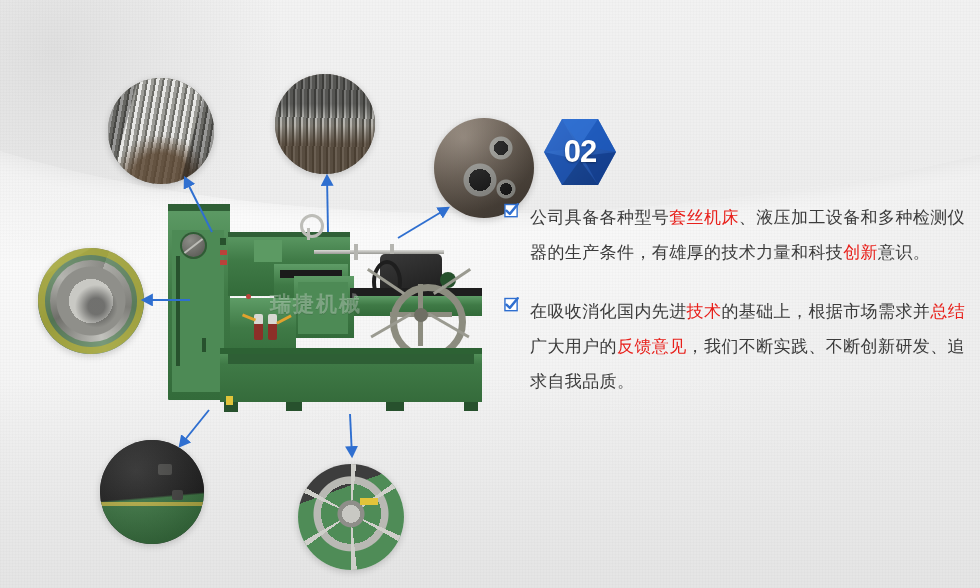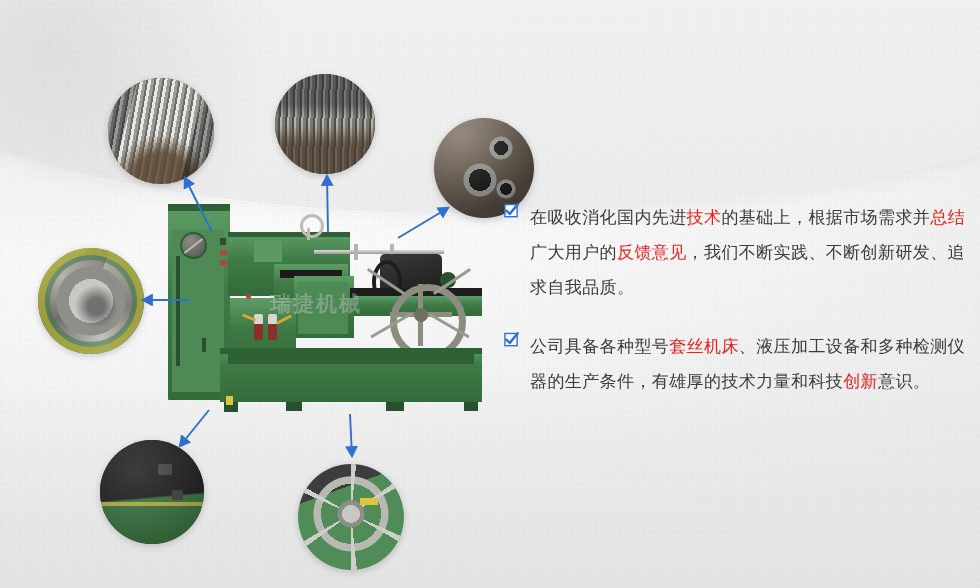--- a/index.html
+++ b/index.html
@@ -296,35 +296,53 @@
         <line x1="190" y1="300" x2="143" y2="300"></line>
         <line x1="209" y1="410" x2="180" y2="446"></line>
         <line x1="350" y1="414" x2="352" y2="456"></line>
       </g>
     </svg>
   </div>
 
   <div class="content">
 
     <div class="headline">
+      <div class="hexbadge">
+        <svg viewBox="0 0 76 72" width="76" height="72">
+          <defs>
+            <linearGradient id="hg1" x1="0" y1="0" x2="1" y2="1">
+              <stop offset="0%" stop-color="#3d7fe0"></stop>
+              <stop offset="100%" stop-color="#17408f"></stop>
+            </linearGradient>
+          </defs>
+          <polygon points="20,3 56,3 74,36 56,69 20,69 2,36" fill="url(#hg1)"></polygon>
+          <polygon points="20,3 56,3 38,30" fill="#2f6ed0" opacity=".85"></polygon>
+          <polygon points="56,3 74,36 38,30" fill="#1d59bb" opacity=".8"></polygon>
+          <polygon points="74,36 56,69 40,40" fill="#123b88" opacity=".75"></polygon>
+          <polygon points="20,69 2,36 38,44" fill="#1b4ea8" opacity=".7"></polygon>
+          <polygon points="2,36 20,3 36,32" fill="#2a61c0" opacity=".6"></polygon>
+          <polygon points="20,69 56,69 38,44" fill="#0f3377" opacity=".6"></polygon>
+        </svg>
+        <div class="hexnum">02</div>
+      </div>
     </div>
 
     <div class="bullets">
+
+      <div class="bullet">
+        <svg class="chk" viewBox="0 0 16 16">
+          <rect x="1" y="1.6" width="13" height="13" fill="#ffffff" stroke="#2f6fd0" stroke-width="1.5"></rect>
+          <path d="M2.6,8.2 L6.2,11.6 L14.6,1.4" fill="none" stroke="#2f6fd0" stroke-width="2.6" stroke-linecap="round" stroke-linejoin="round"></path>
+        </svg>
+        <div class="btext"><span>公司具备各种型号</span><span class="hi">套丝机床</span><span>、液压加工设备和多种检测仪器的生产条件，有雄厚的技术力量和科技</span><span class="hi">创新</span><span>意识。</span></div>
+      </div>
 
       <div class="bullet">
         <svg class="chk" viewBox="0 0 16 16">
           <rect x="1" y="1.6" width="13" height="13" fill="#ffffff" stroke="#2f6fd0" stroke-width="1.5"></rect>
           <path d="M2.6,8.2 L6.2,11.6 L14.6,1.4" fill="none" stroke="#2f6fd0" stroke-width="2.6" stroke-linecap="round" stroke-linejoin="round"></path>
         </svg>
         <div class="btext"><span>在吸收消化国内先进</span><span class="hi">技术</span><span>的基础上，根据市场需求并</span><span class="hi">总结</span><span>广大用户的</span><span class="hi">反馈意见</span><span>，我们不断实践、不断创新研发、追求自我品质。</span></div>
       </div>
 
-      <div class="bullet">
-        <svg class="chk" viewBox="0 0 16 16">
-          <rect x="1" y="1.6" width="13" height="13" fill="#ffffff" stroke="#2f6fd0" stroke-width="1.5"></rect>
-          <path d="M2.6,8.2 L6.2,11.6 L14.6,1.4" fill="none" stroke="#2f6fd0" stroke-width="2.6" stroke-linecap="round" stroke-linejoin="round"></path>
-        </svg>
-        <div class="btext"><span>公司具备各种型号</span><span class="hi">套丝机床</span><span>、液压加工设备和多种检测仪器的生产条件，有雄厚的技术力量和科技</span><span class="hi">创新</span><span>意识。</span></div>
-      </div>
-
     </div>
   </div>
 </div>
 
 </body></html>

